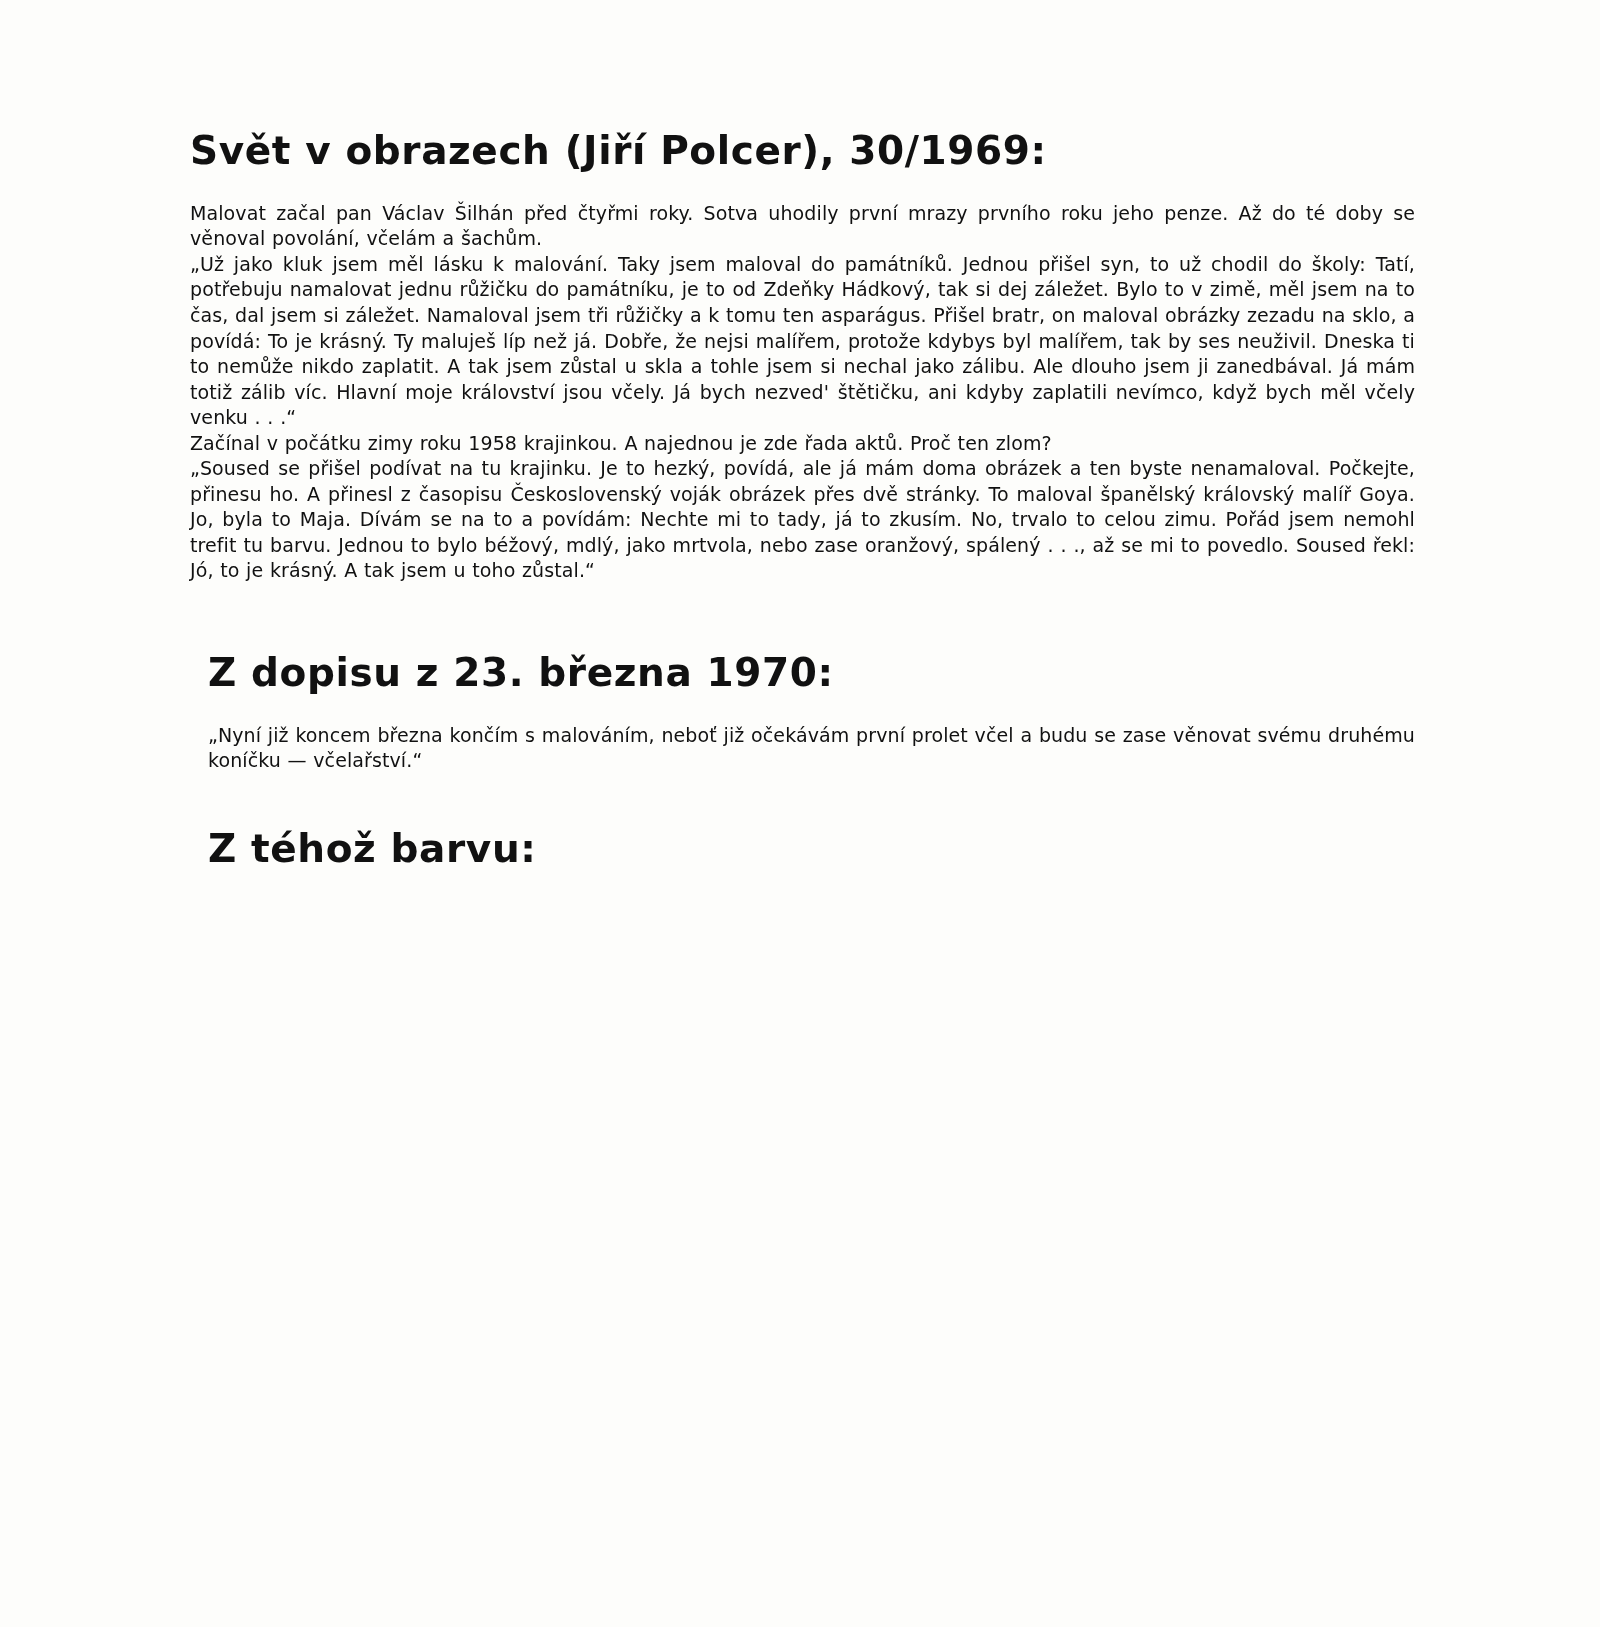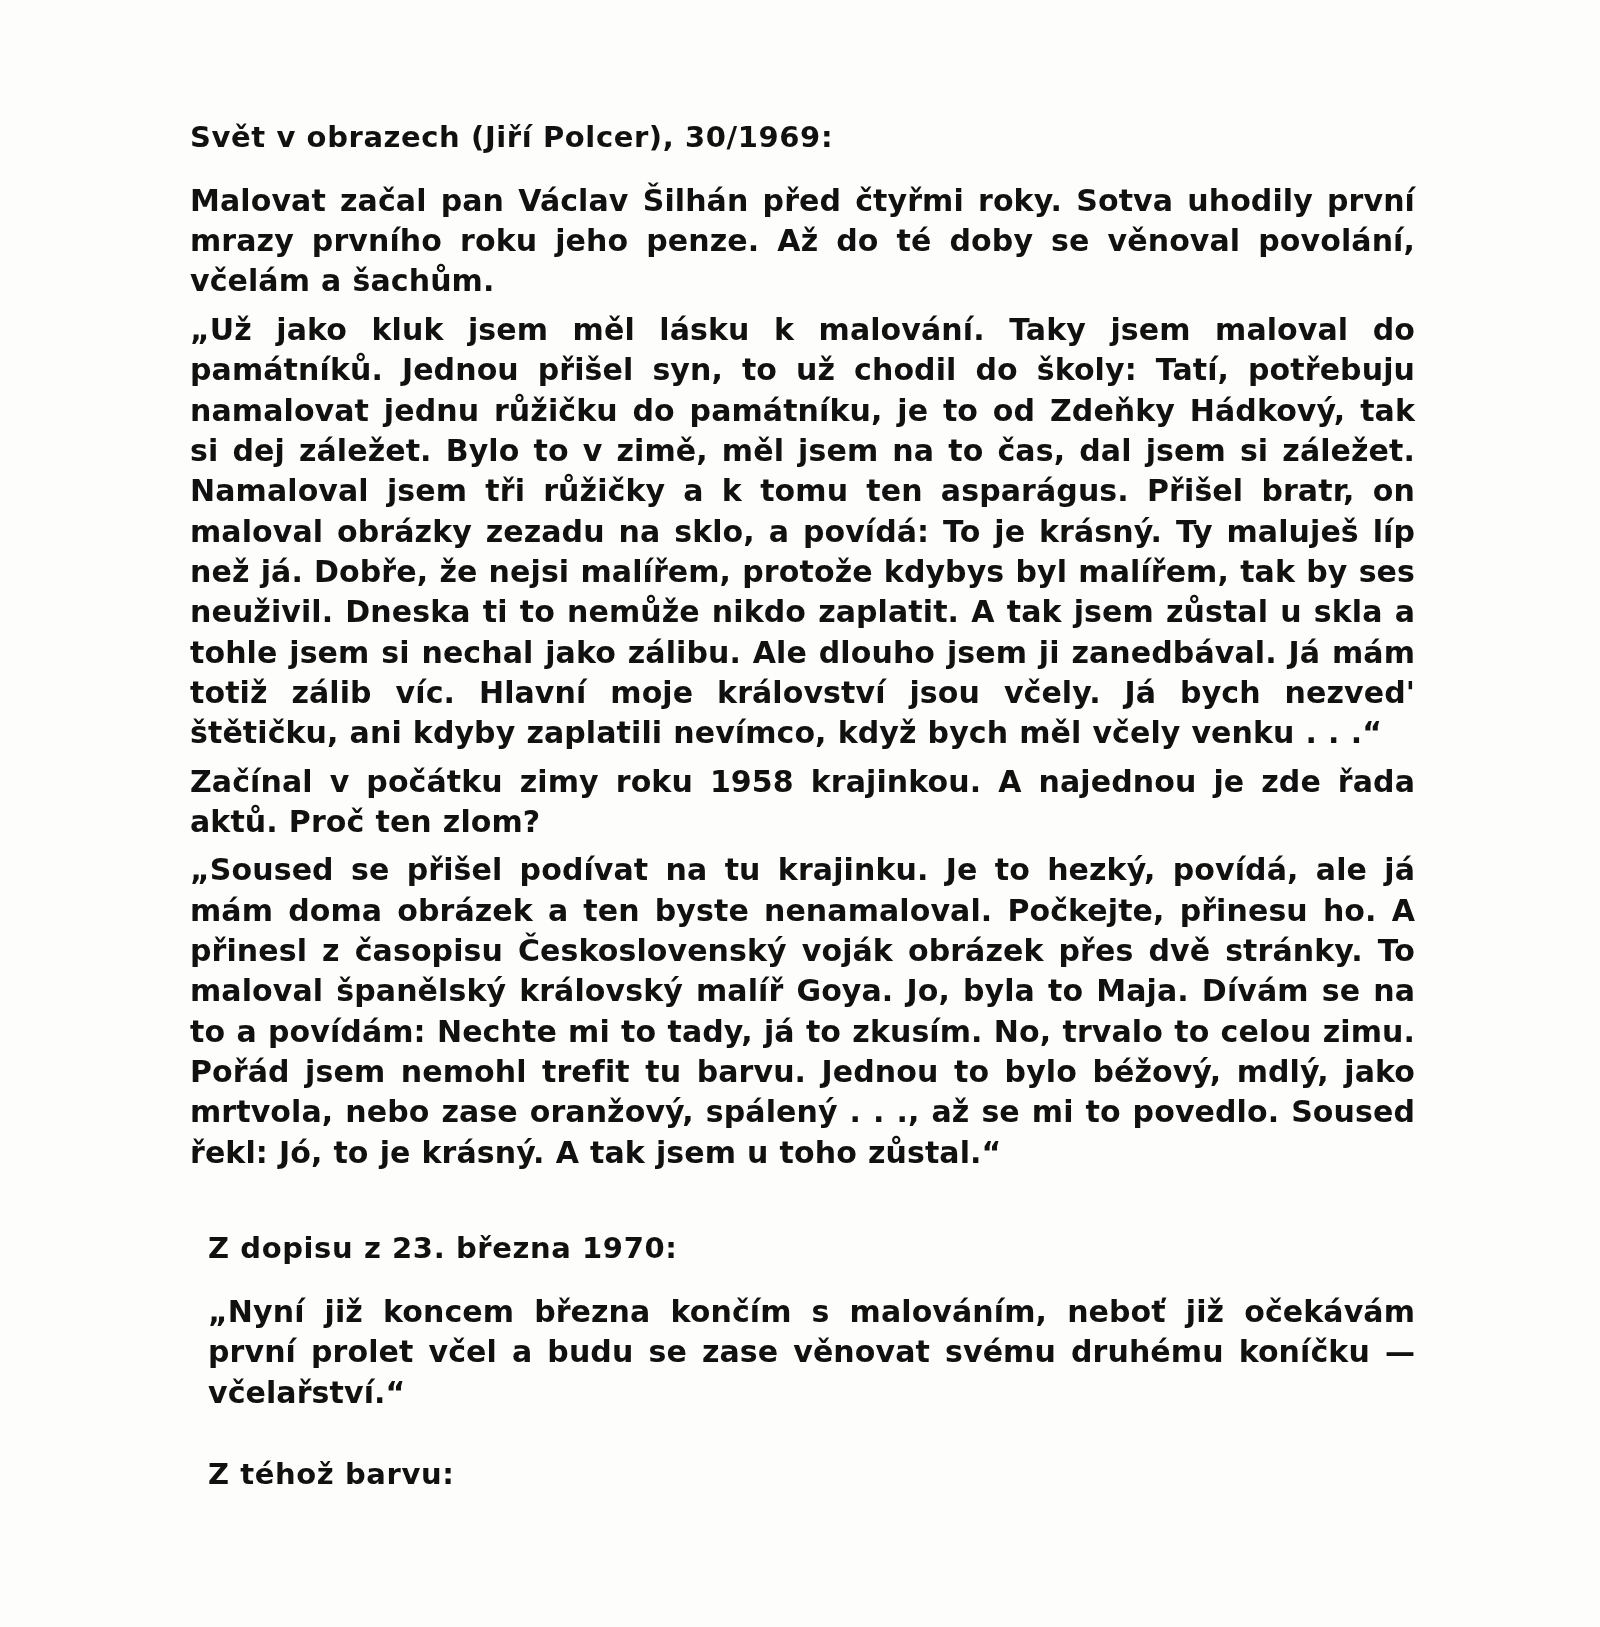--- a/index.html
+++ b/index.html
@@ -16,44 +16,43 @@
   }
   .page {
     position: relative;
     width: 1600px;
     height: 1627px;
     background: #fdfdfb;
     box-sizing: border-box;
     padding: 120px 185px 0 190px;
   }
   .section-heading {
-    font-size: 29px;
+    font-size: 39px;
     font-weight: bold;
     letter-spacing: 0.6px;
-    margin: 0 0 26px 0;
+    margin: 8px 0 26px 0;
     line-height: 1.2;
   }
   .heading-indent {
     padding-left: 18px;
   }
   .body-text {
-    font-size: 30px;
+    font-size: 19px;
     line-height: 1.345;
     text-align: justify;
     text-justify: inter-word;
     margin: 0;
     letter-spacing: 0.1px;
     word-spacing: 0.5px;
-    font-weight: bold;
   }
   .para-block {
     margin: 0;
   }
   .para-block + .para-block {
-    margin-top: 8px;
+    margin-top: 0;
   }
   .quote-indent {
     padding-left: 18px;
   }
   .gap-lg { height: 58px; }
   .gap-md { height: 44px; }
 </style>
 </head>
 <body>
 

